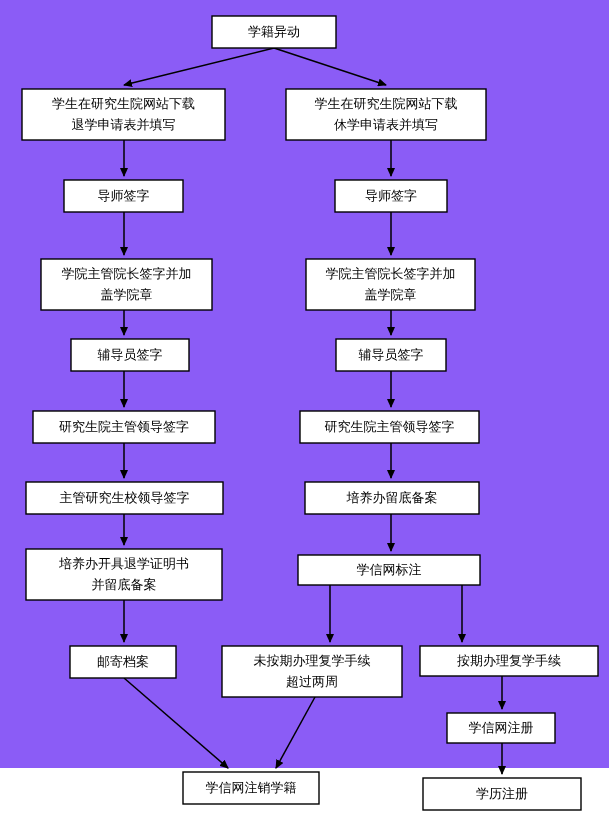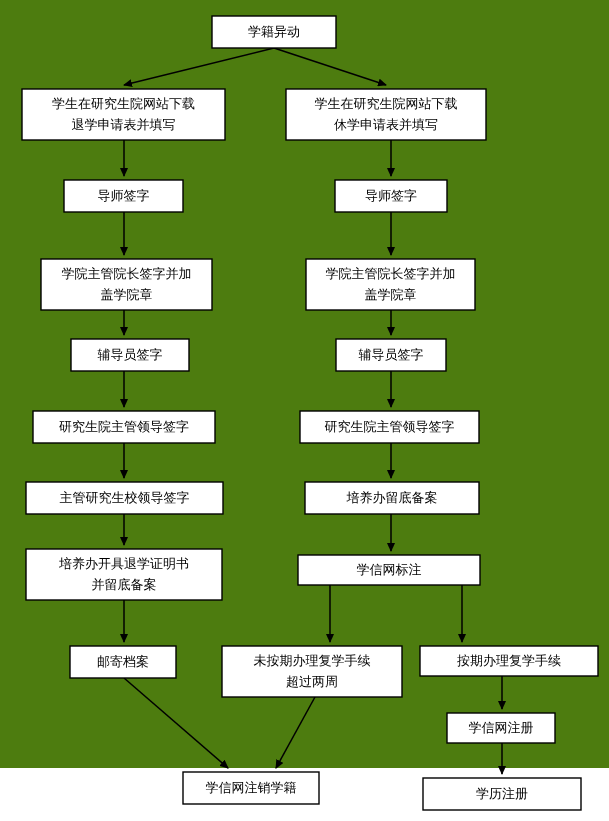--- a/index.html
+++ b/index.html
@@ -10,21 +10,21 @@
   body {
     width: 609px;
     height: 821px;
     font-family: "DejaVu Sans", "Liberation Sans", sans-serif;
     overflow: hidden;
   }
   #flow-root {
     position: relative;
     width: 609px;
     height: 768px;
-    background: #4d7c0f;
+    background: #8b5cf6;
   }
   svg#flow-svg {
     position: absolute;
     left: 0;
     top: 0;
     width: 609px;
     height: 821px;
     display: block;
   }
   .node-rect {

